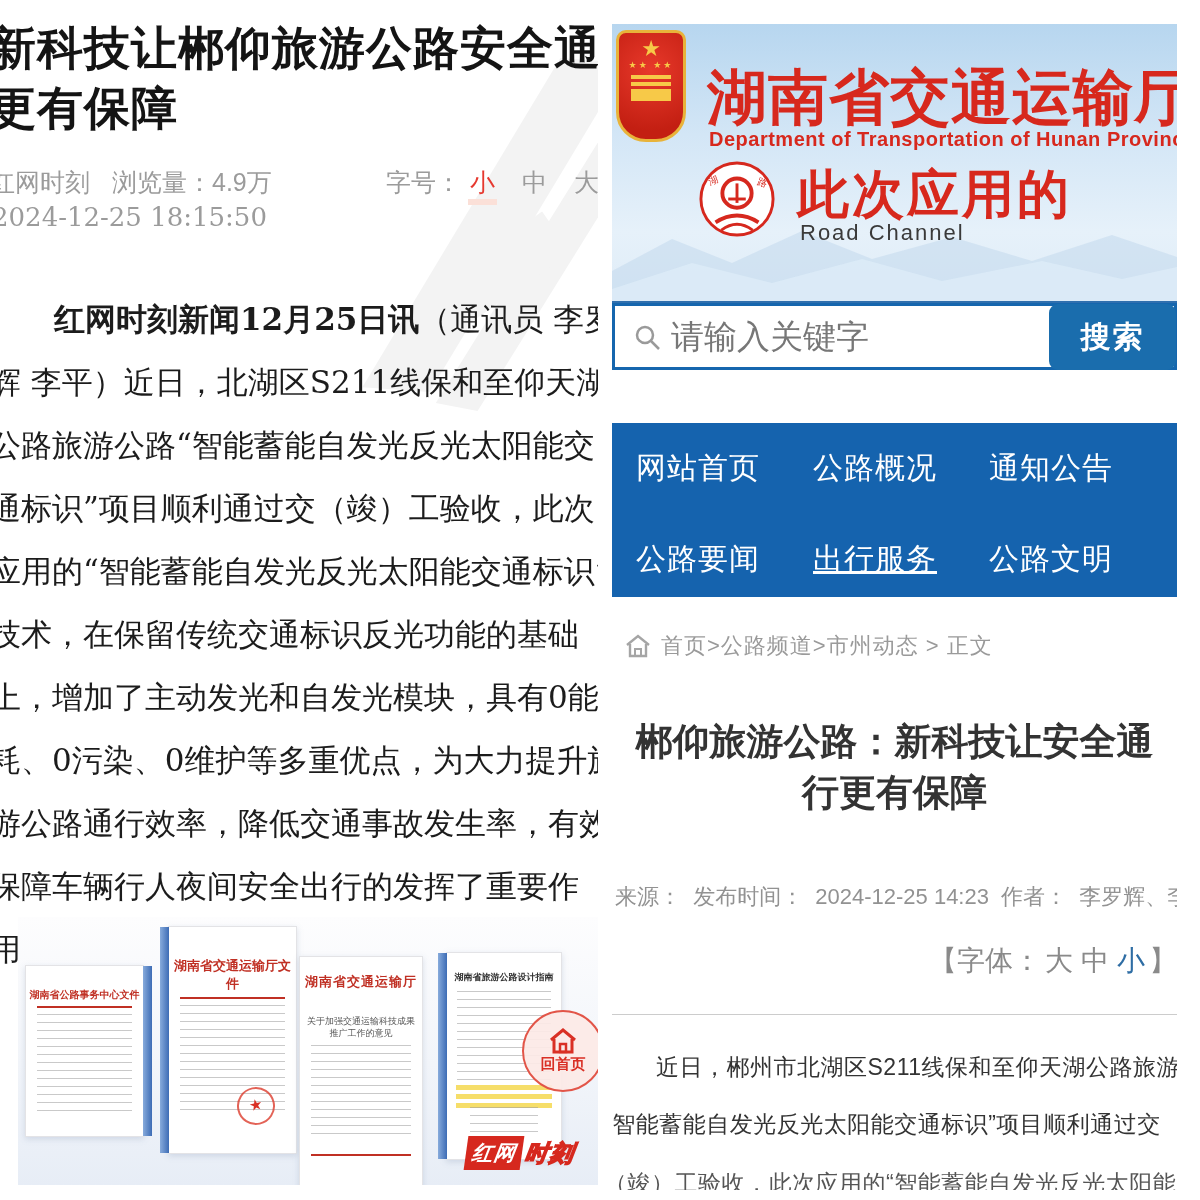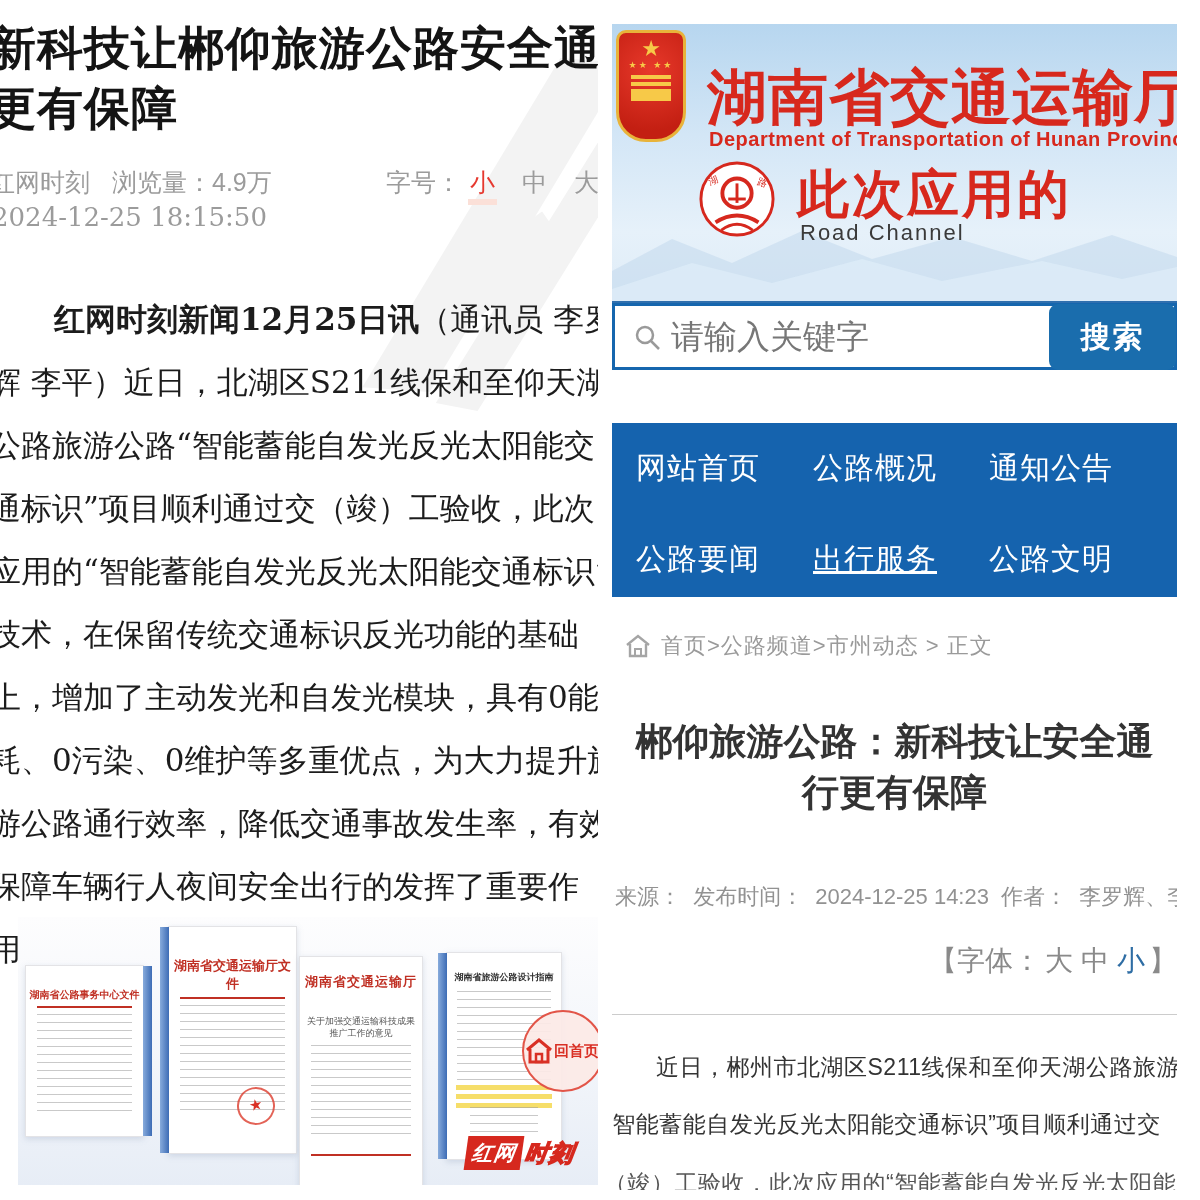--- a/index.html
+++ b/index.html
@@ -37,22 +37,22 @@
   .spine.r{right:-9px;} .spine.l{left:-9px;}
   .doc-title{color:#c03024;font-weight:bold;text-align:center;font-family:"DejaVu Serif",serif;}
   .redline{height:2px;background:#c03024;margin:4px auto 6px auto;width:82%;}
   .fake{margin:6px auto 0 auto;width:82%;opacity:.55;
         background:repeating-linear-gradient(180deg,#9d9d9d 0 1px,transparent 1px 8px);}
   .doc-sub{color:#555;text-align:center;font-size:9px;line-height:12px;font-family:"DejaVu Serif",serif;}
   .seal{position:absolute;width:34px;height:34px;border:2px solid rgba(220,60,45,.8);border-radius:50%;
         color:#d93025;text-align:center;line-height:32px;font-size:15px;transform:rotate(-12deg);}
   .hl{position:absolute;left:8%;width:84%;height:5px;background:#f4d84f;opacity:.85;}
   .badge{position:absolute;left:504px;top:93px;width:78px;height:78px;border-radius:50%;
-         background:rgba(252,233,230,.93);border:2px solid #e25548;display:flex;flex-direction:row;
-         align-items:center;cursor:pointer;z-index:5;}
+         background:rgba(252,233,230,.93);border:2px solid #e25548;display:flex;flex-direction:column;
+         align-items:center;justify-content:center;cursor:pointer;z-index:5;}
   .badge-label{color:#d93025;font-weight:bold;font-size:15px;margin-top:1px;}
   .rednet{position:absolute;left:448px;top:219px;display:flex;align-items:center;z-index:4;}
   .rn-hong{background:#d6281e;color:#fff;font-weight:900;font-style:italic;font-size:21px;
            padding:3px 6px;transform:skew(-8deg);letter-spacing:1px;}
   .rn-shike{color:#fff;-webkit-text-stroke:1.5px #d6281e;font-weight:900;font-style:italic;
             font-size:23px;margin-left:3px;transform:skew(-8deg);letter-spacing:2px;}
 
   
   .page-right{position:absolute;left:612px;top:0;width:565px;height:1190px;overflow:hidden;background:#fff;}
   .rt-header{position:absolute;left:0;top:24px;width:565px;height:277px;overflow:hidden;

